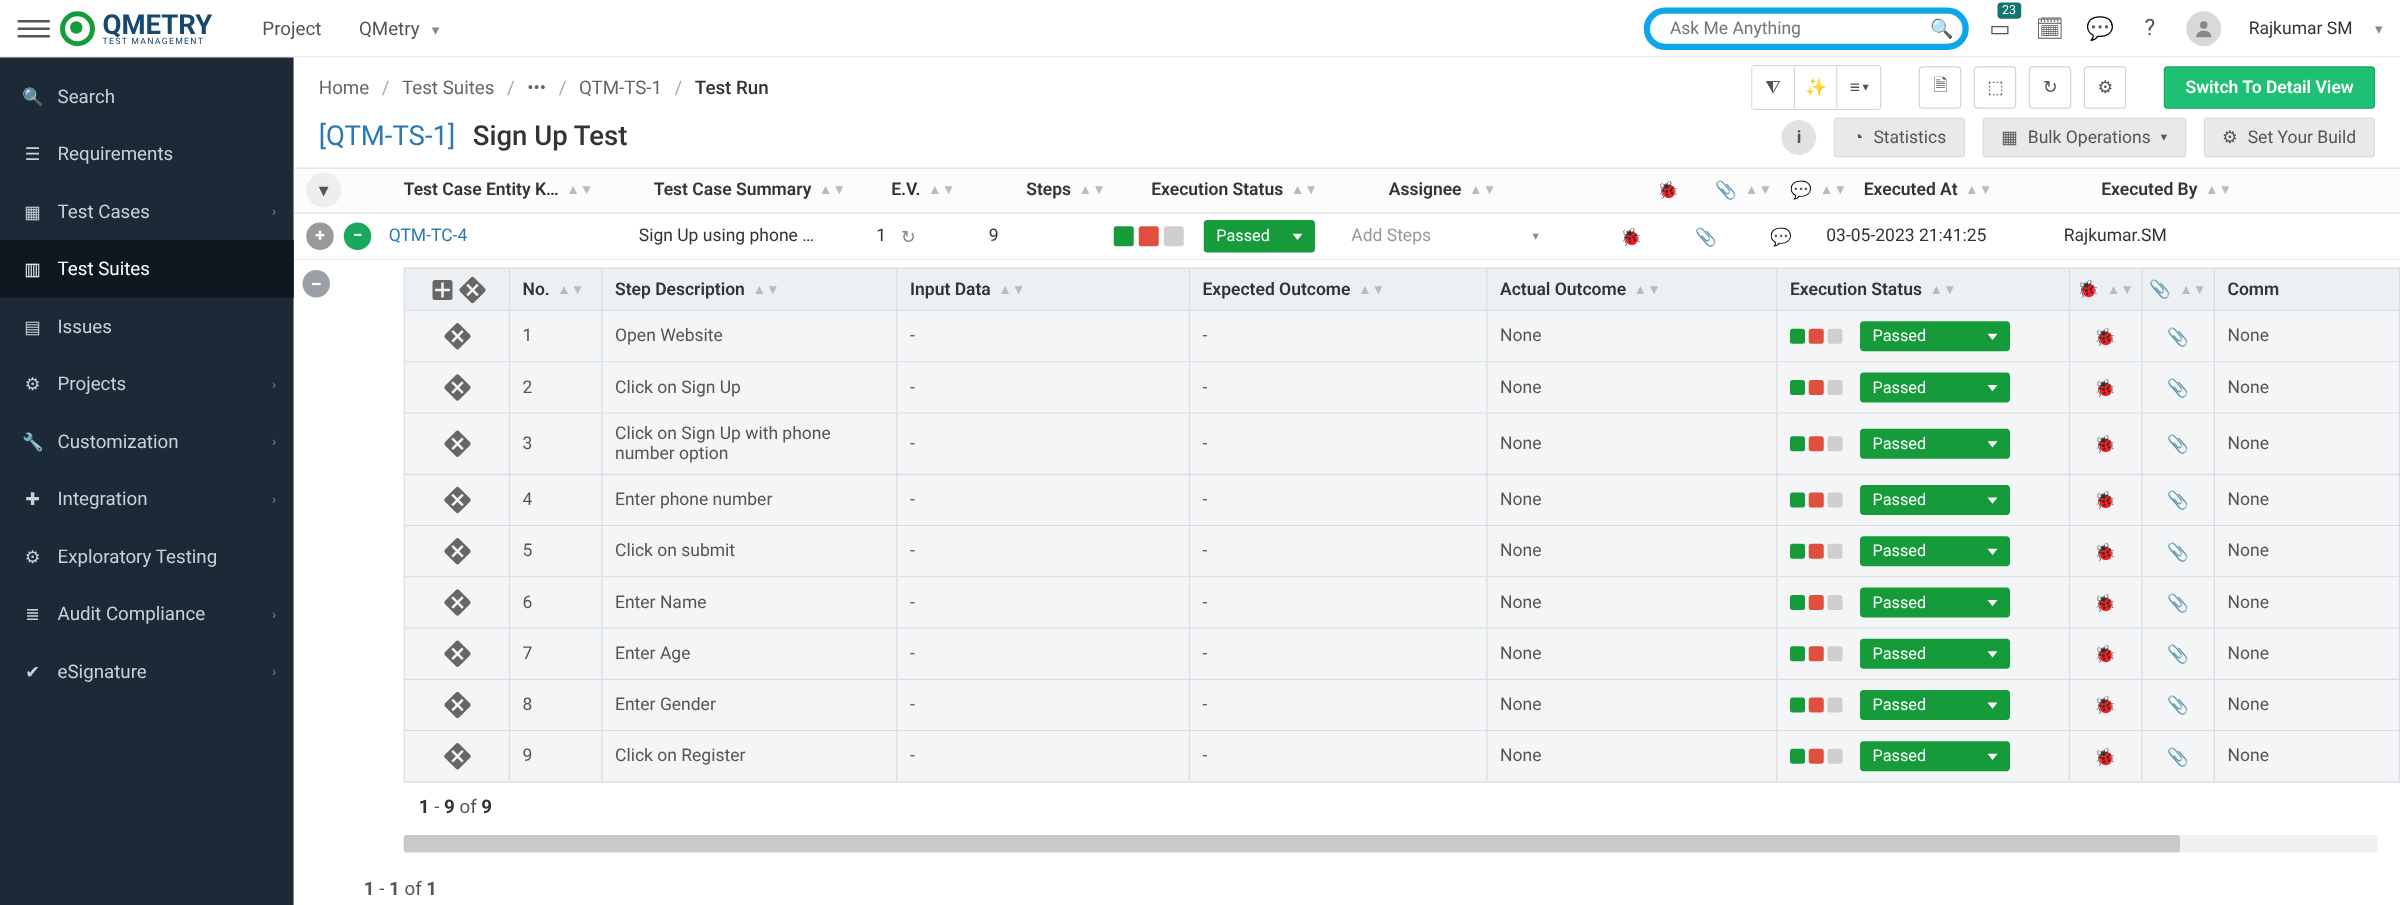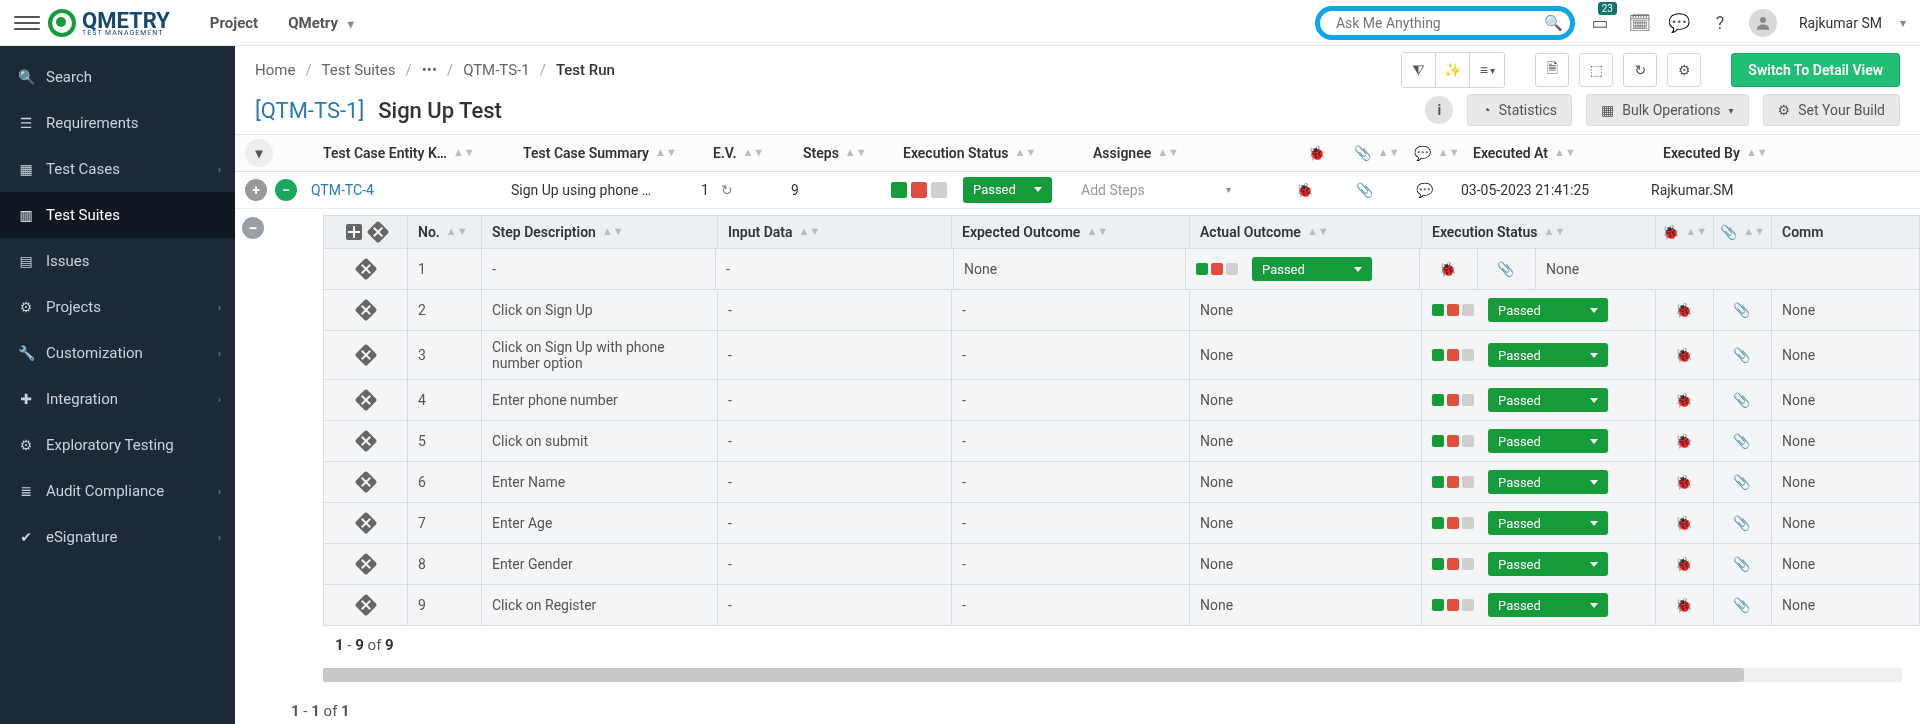--- a/index.html
+++ b/index.html
@@ -6,21 +6,21 @@
   body{background:#fff;color:#333;width:1920px;height:724px;overflow:hidden;position:relative;}
   
   .topbar{height:46px;display:flex;align-items:center;padding:0 14px;border-bottom:1px solid #e6e6e6;}
   .hamburger{width:26px;height:26px;display:flex;flex-direction:column;justify-content:center;gap:4px;cursor:pointer;margin-right:8px;}
   .hamburger span{height:2px;background:#555;border-radius:1px;}
   .logo{display:flex;align-items:center;gap:6px;margin-right:40px;}
   .logo-mark{width:28px;height:28px;border-radius:50%;border:4px solid #169b3a;position:relative;}
   .logo-mark::after{content:"";position:absolute;width:10px;height:10px;border-radius:50%;background:#169b3a;left:4px;top:4px;}
   .logo-text{font-size:22px;font-weight:700;color:#17486d;letter-spacing:0px;}
   .logo-sub{font-size:7px;color:#17486d;margin-top:-4px;letter-spacing:1px;}
-  .top-left-links{display:flex;align-items:center;gap:30px;color:#555;font-size:15px;font-weight:bold;}
+  .top-left-links{display:flex;align-items:center;gap:30px;color:#555;font-size:15px;}
   .top-left-links .lk{cursor:pointer;}
   .top-left-links .chev{margin-left:6px;color:#888;font-size:12px;}
   .top-spacer{flex:1;}
   .search-wrap{position:relative;margin-right:14px;}
   .search-wrap input{width:260px;height:34px;border:5px solid #0ea5e9;border-radius:17px;padding:0 38px 0 16px;font-size:14px;color:#555;}
   .search-wrap .sicon{position:absolute;right:12px;top:8px;color:#555;font-size:15px;}
   .top-icons{display:flex;align-items:center;gap:18px;color:#555;}
   .top-icons .ticon{width:22px;height:22px;display:flex;align-items:center;justify-content:center;cursor:pointer;font-size:18px;}
   .badge-wrap{position:relative;}
   .badge{position:absolute;top:-10px;right:-6px;background:#0f766e;color:#fff;font-size:10px;padding:1px 4px;border-radius:3px;}
@@ -286,21 +286,21 @@
           <span class="sorter">▲▼</span>
         </div>
       <div class="oh-cell" style="width:190px;">
           <span>Test Case Summary</span>
           <span class="sorter">▲▼</span>
         </div>
       <div class="oh-cell" style="width:90px;">
           <span>E.V.</span>
           <span class="sorter">▲▼</span>
         </div>
-      <div class="oh-cell" style="width:100px;">
+      <div class="oh-cell" style="width:100px;margin-left:18px;">
           <span>Steps</span>
           <span class="sorter">▲▼</span>
         </div>
       <div class="oh-cell" style="width:190px;">
           <span>Execution Status</span>
           <span class="sorter">▲▼</span>
         </div>
       <div class="oh-cell" style="width:200px;">
           <span>Assignee</span>
           <span class="sorter">▲▼</span>
@@ -422,20 +422,21 @@
             <div class="ic comm">
                 <span>Comm</span>
               </div>
           </div>
           <div id="step-rows">
               <div class="inner-row">
                 <div class="ic exp">
                   <span class="ebox" style="transform:rotate(45deg);"></span>
                 </div>
                 <div class="ic no">1</div>
+                <div class="ic step">Open Website</div>
                 <div class="ic input">-</div>
                 <div class="ic expo">-</div>
                 <div class="ic acto">None</div>
                 <div class="ic exec">
                   <div class="swmini">
                     <span style="background:#169b3a"></span>
                     <span style="background:#e04f3d"></span>
                     <span style="background:#cfcfcf"></span>
                   </div>
                   <div class="step-passed" style="margin-left:8px;">

